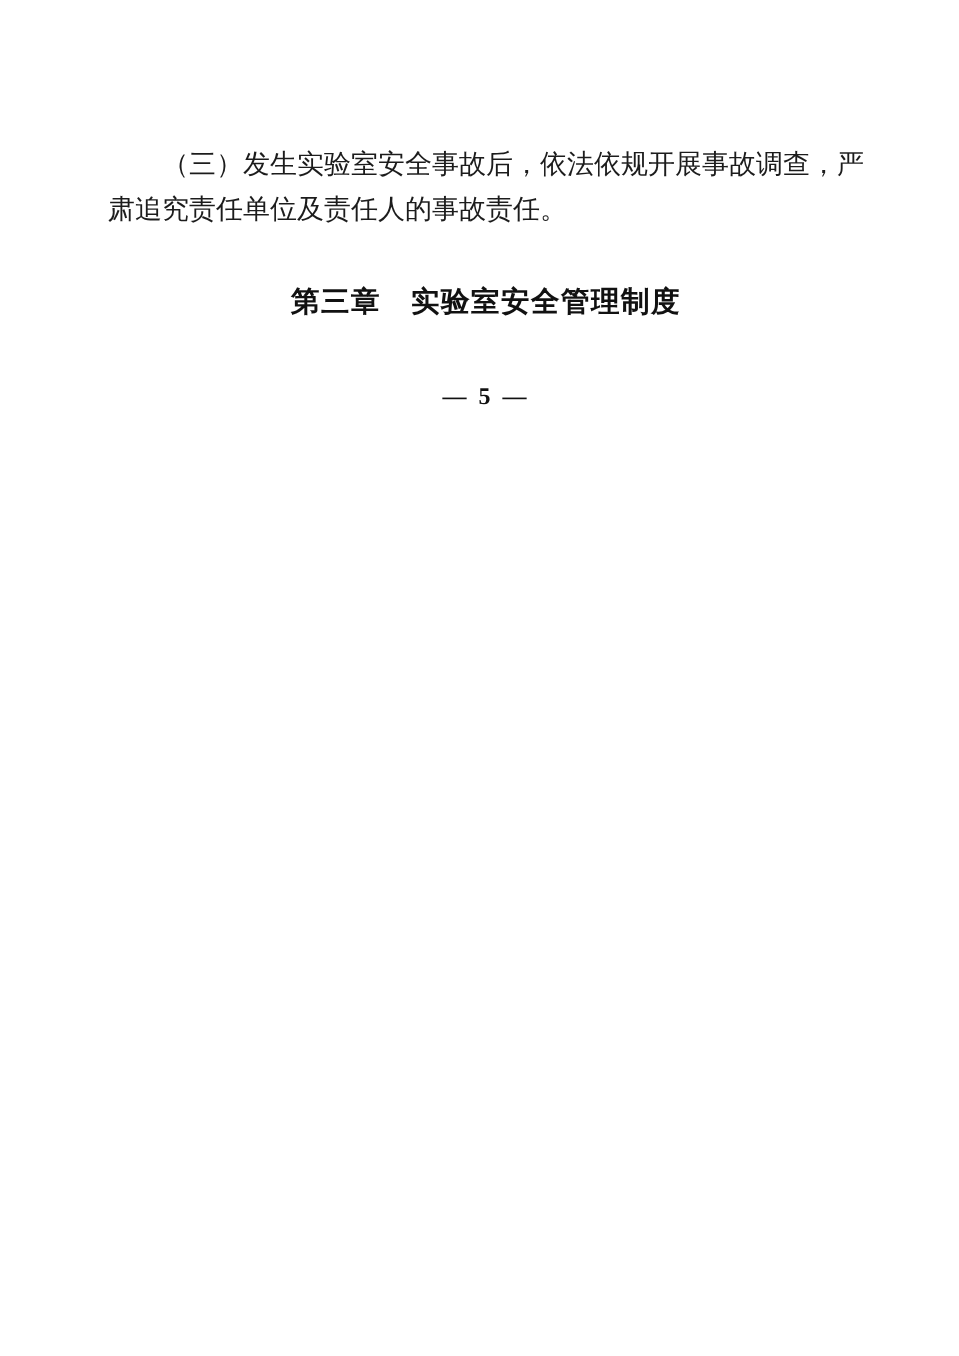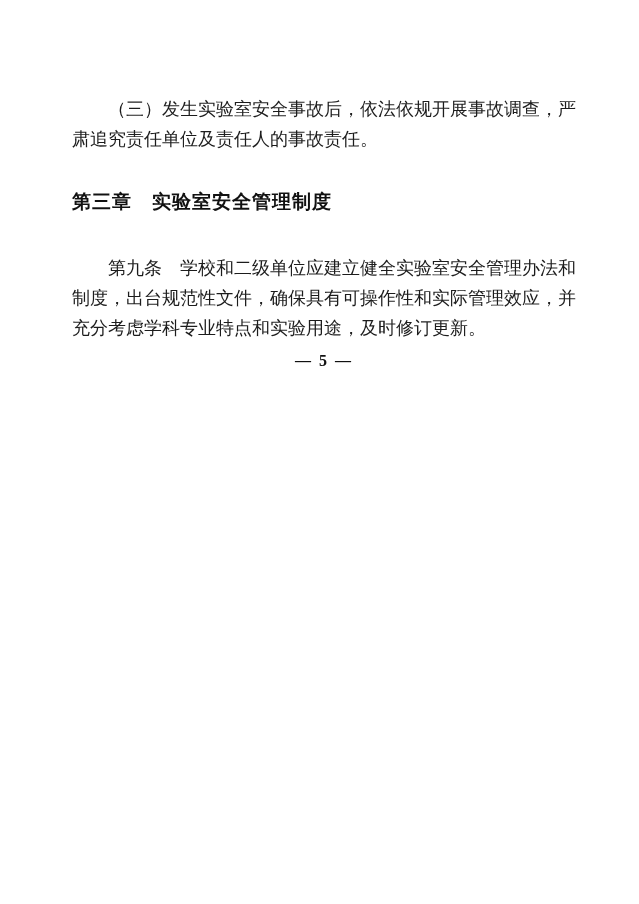--- a/index.html
+++ b/index.html
@@ -27,21 +27,21 @@
     text-indent: 2em;
     letter-spacing: 0px;
     word-break: break-all;
   }
   .chapter-heading {
     margin: 33px 0 36px 0;
     font-family: "Liberation Sans", "DejaVu Sans", sans-serif;
     font-weight: bold;
     font-size: 19px;
     line-height: 30px;
-    text-align: left;
+    text-align: center;
     letter-spacing: 1px;
     color: #111111;
   }
   .page-number {
     margin-top: 6px;
     text-align: center;
     font-size: 16px;
     font-weight: bold;
     line-height: 24px;
     letter-spacing: 2px;
@@ -51,21 +51,20 @@
 </head>
 <body>
 
 <div class="page">
   <div class="content">
 
     <p class="para">（三）发生实验室安全事故后，依法依规开展事故调查，严肃追究责任单位及责任人的事故责任。</p>
 
     <h2 class="chapter-heading">第三章　实验室安全管理制度</h2>
 
-    <p class="para">第九条　学校和二级单位应建立健全实验室安全管理办法和制度，出台规范性文件，确保具有可操作性和实际管理效应，并充分考虑学科专业特点和实验用途，及时修订更新。</p>
 
 
 
 
 
     <div class="page-number">— 5 —</div>
 
   </div>
 </div>
 

